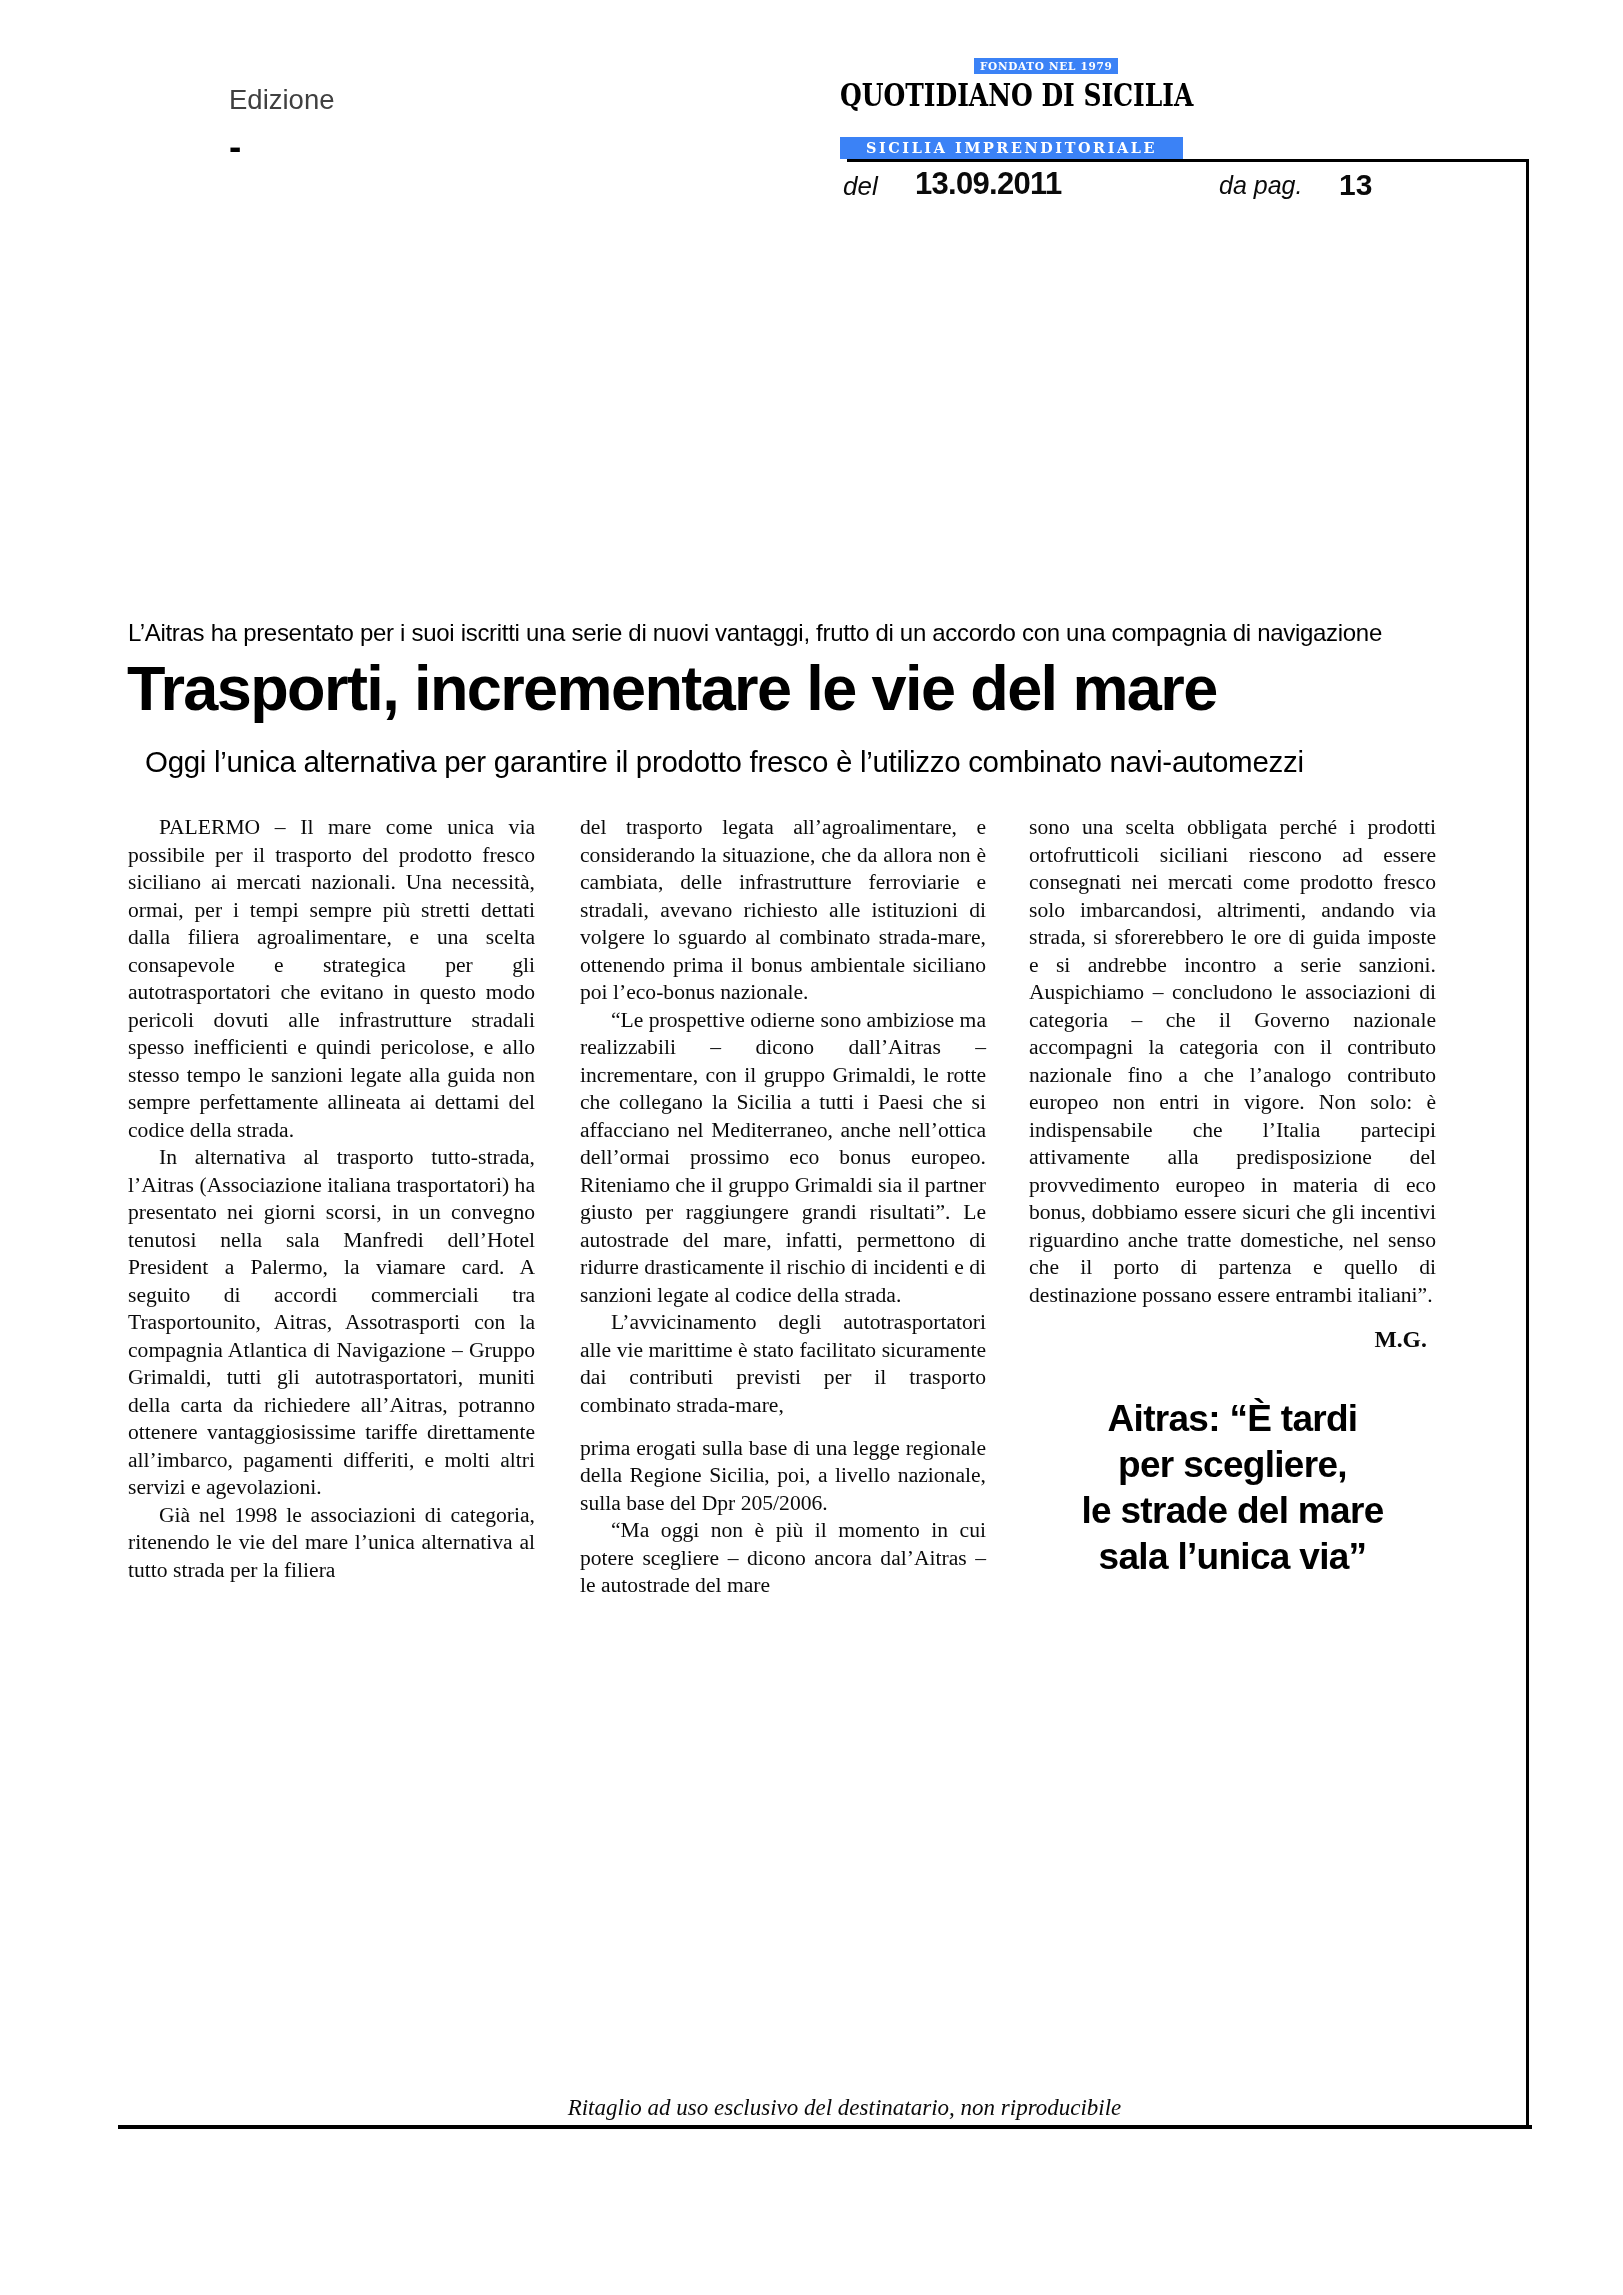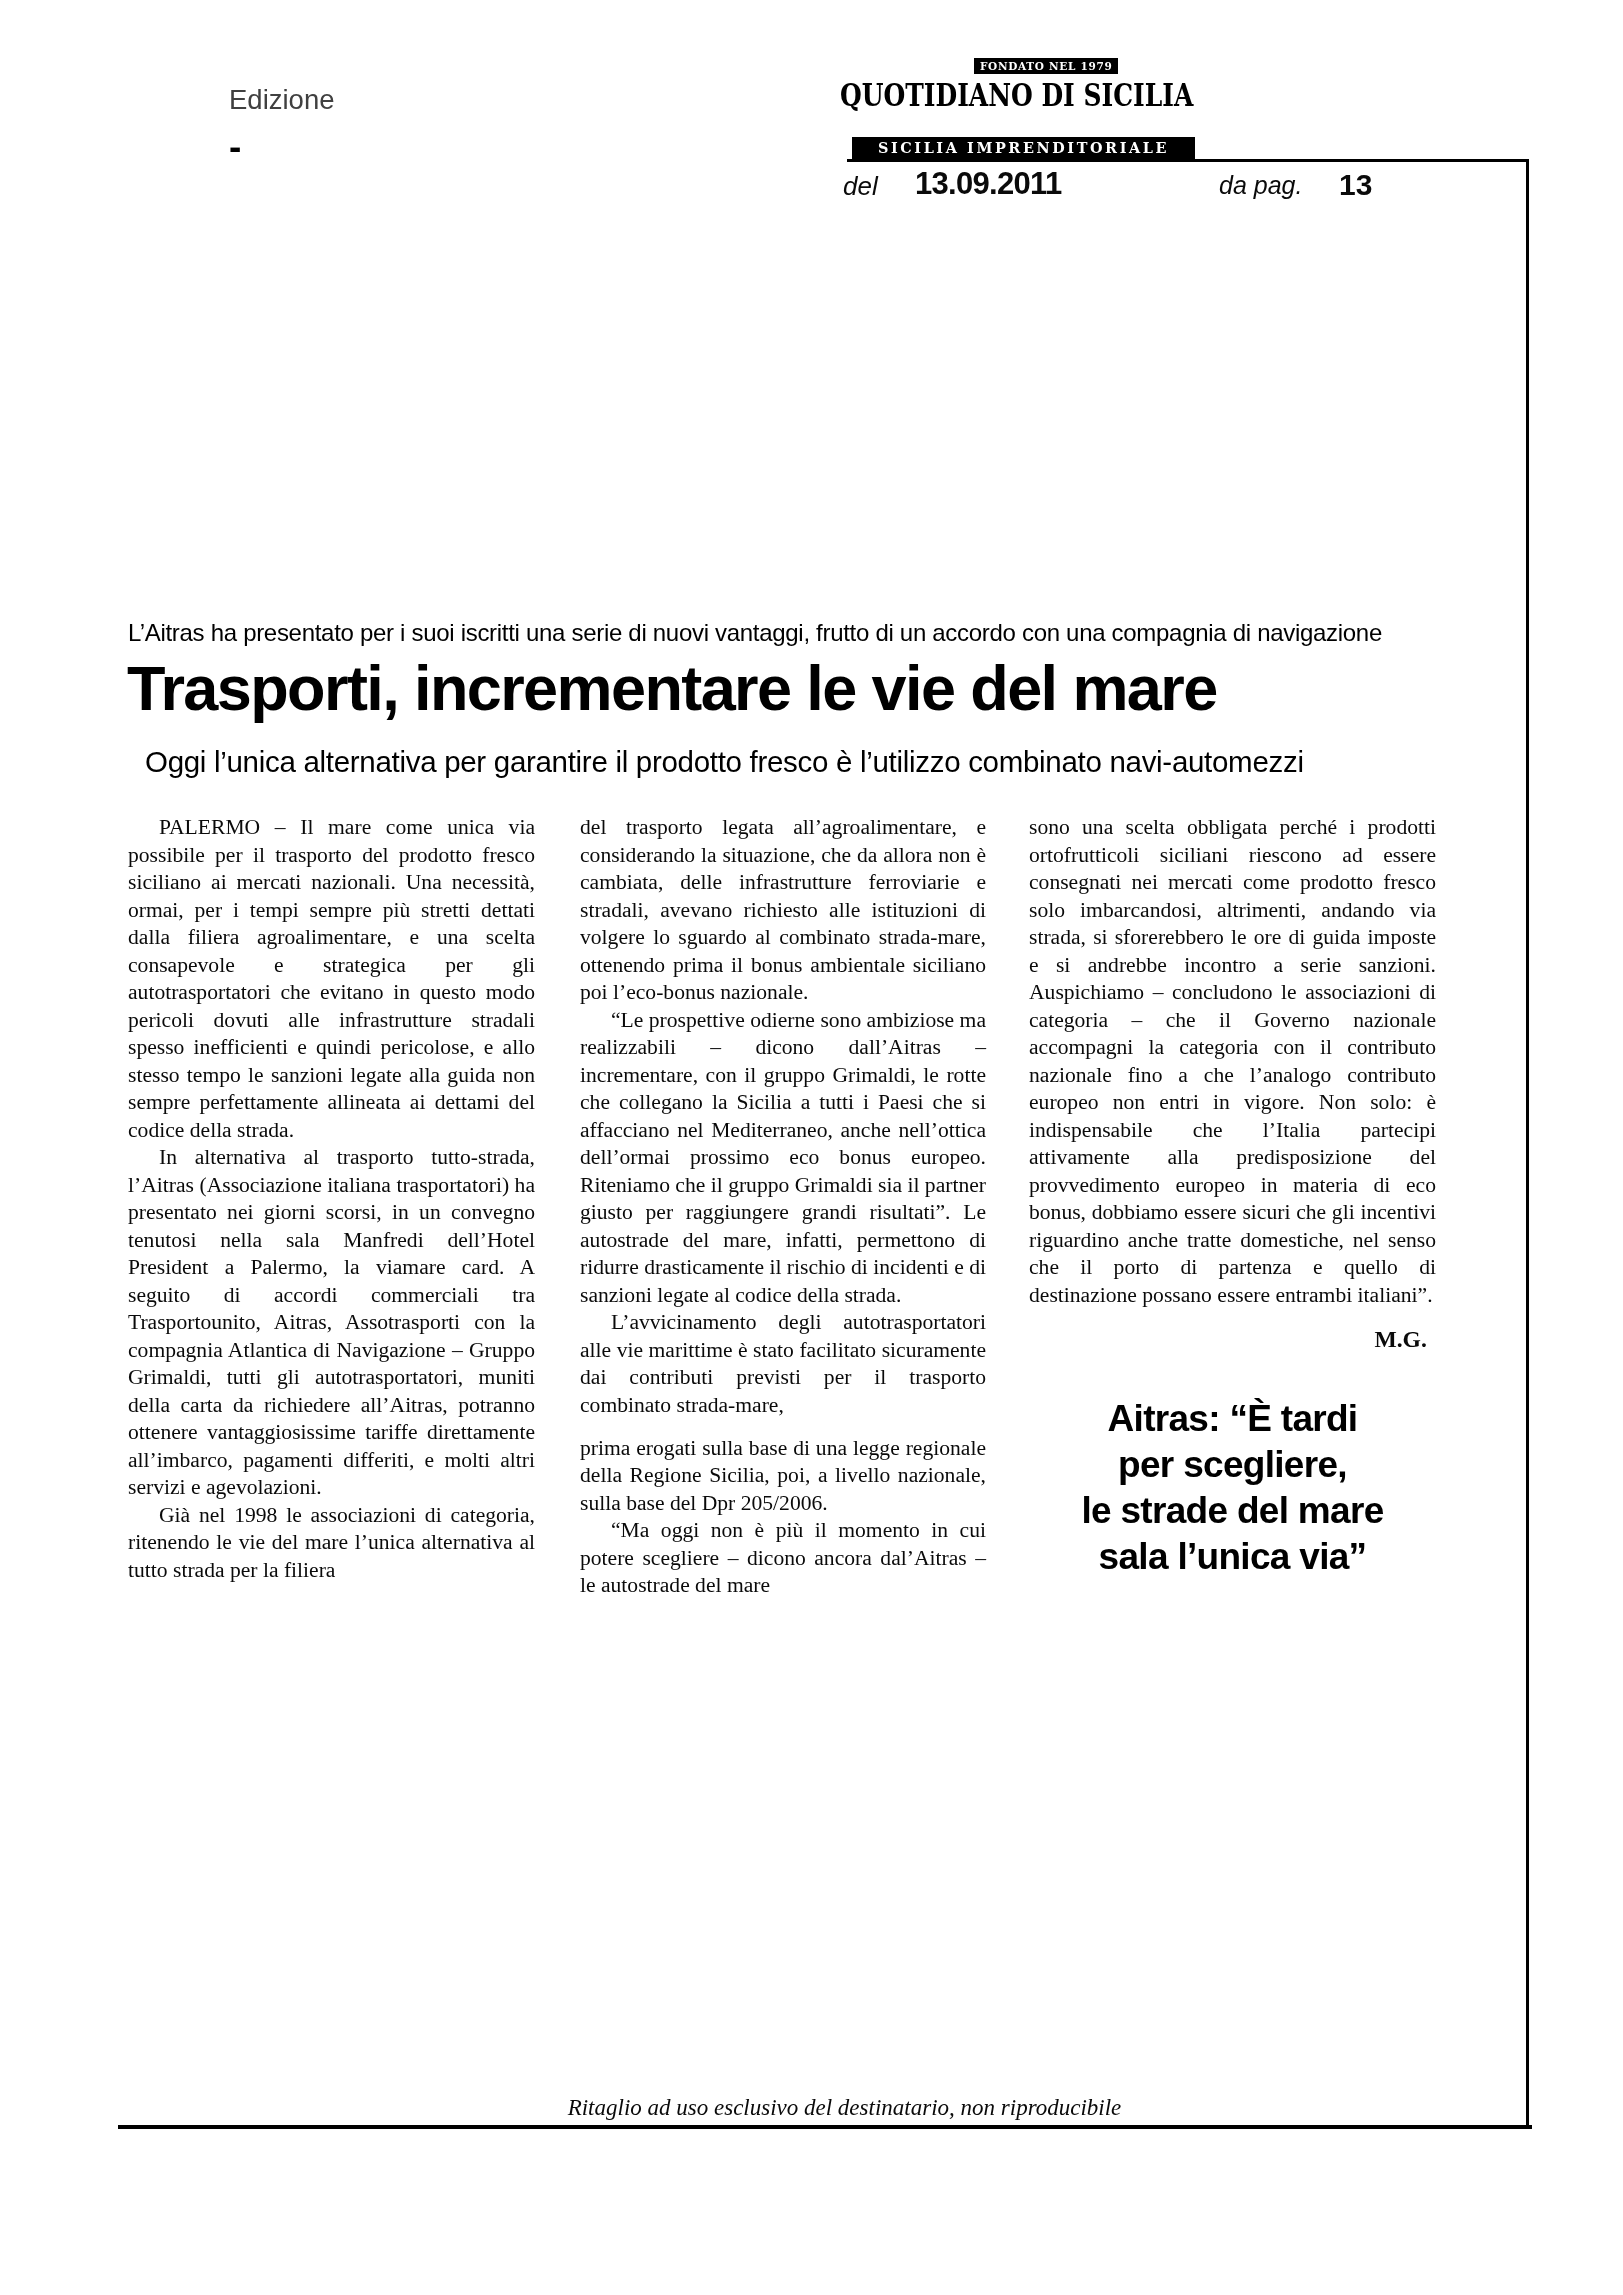--- a/index.html
+++ b/index.html
@@ -19,35 +19,35 @@
     font-size:27.5px; color:#404040;
   }
   .edizione-dash {
     position:absolute; left:229px; top:128px;
     font-family:"Liberation Sans", sans-serif;
     font-size:37px; font-weight:bold; color:#000; line-height:37px;
   }
   .masthead { position:absolute; left:840px; top:58px; width:458px; }
   .founded-badge {
     position:absolute; left:134px; top:0;
-    background:#000000; color:#fff;
+    background:#3b82f6; color:#fff;
     font-family:"DejaVu Serif", serif;
     font-size:10.5px; font-weight:bold; letter-spacing:0.7px;
     padding:2px 5.9px; white-space:nowrap;
   }
   .masthead-title {
     position:absolute; left:0; top:18.3px;
     font-family:"DejaVu Serif", serif;
     font-size:32px; font-weight:bold; white-space:nowrap;
     transform:scaleX(0.78); transform-origin:left center;
     letter-spacing:0px; color:#000;
   }
   .masthead-bar {
-    position:absolute; left:12px; top:79px; width:343px; height:22px;
-    background:#000000; color:#fff; text-align:center;
+    position:absolute; left:0; top:79px; width:343px; height:22px;
+    background:#3b82f6; color:#fff; text-align:center;
     font-family:"DejaVu Serif", serif;
     font-size:14.4px; font-weight:bold; letter-spacing:2.6px;
     line-height:22px; white-space:nowrap;
   }
   .header-rule {
     position:absolute; left:847px; top:159px; width:682px; height:3.3px;
     background:#000;
   }
   .meta-del {
     position:absolute; left:843px; top:171px;

